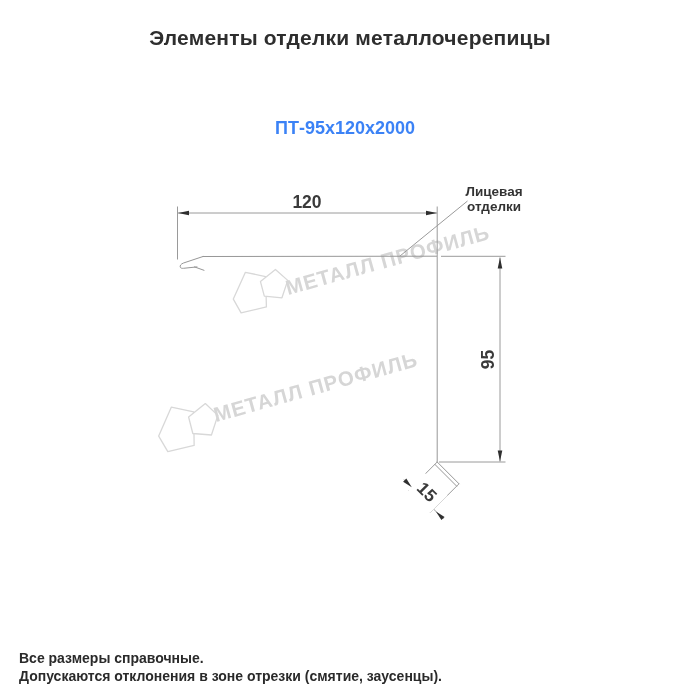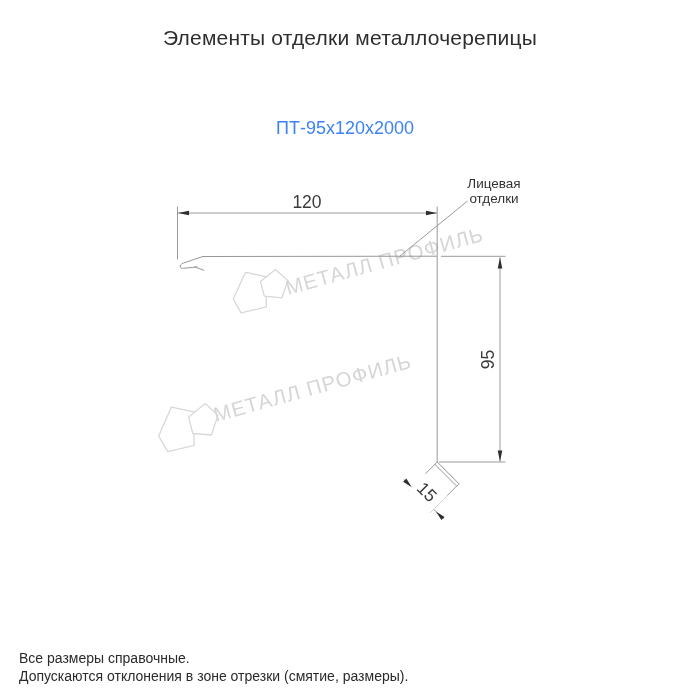--- a/index.html
+++ b/index.html
@@ -1,34 +1,34 @@
 <!DOCTYPE html>
 <html><head>
 <meta charset="utf-8">
 <style>
   html,body{margin:0;padding:0;background:#fff;}
   .page{
     position:relative;width:700px;height:700px;background:#ffffff;
-    overflow:hidden;font-family:"Liberation Sans","DejaVu Sans",sans-serif;
+    overflow:hidden;font-family:"Liberation Sans","DejaVu Sans",sans-serif;font-weight:bold;
   }
   .title{
     position:absolute;top:26px;left:0;width:700px;text-align:center;
     font-size:21px;color:#2e2e2e;letter-spacing:0.2px;
   }
   .product-name{
     position:absolute;top:89px;left:0;width:690px;text-align:center;
     font-size:18px;color:#2e2e2e;
   }
   .product-code{
     position:absolute;top:118px;left:0;width:690px;text-align:center;
     font-size:18px;color:#3b82f6;
   }
   .diagram-svg{position:absolute;left:0;top:0;}
   .face-label{
-    position:absolute;left:455px;top:176px;width:78px;text-align:center;
+    position:absolute;left:455px;top:184px;width:78px;text-align:center;
     font-size:13.5px;line-height:15px;color:#333;
   }
   .notes{
     position:absolute;left:19px;top:650px;width:600px;
     font-size:14px;line-height:17.5px;color:#2a2a2a;
   }
   
   .wm-text{fill:#d6d6d6;font-size:20.5px;letter-spacing:1px;font-family:"Liberation Sans","DejaVu Sans",sans-serif;}
   .wm-logo{fill:#ffffff;stroke:#d8d8d8;stroke-width:1.3;stroke-linejoin:round;}
   .pline{fill:none;stroke:#979797;stroke-width:1;stroke-linejoin:round;stroke-linecap:round;}
@@ -96,16 +96,16 @@
     <text class="dimtext" transform="translate(493.5,359.5) rotate(-90)" text-anchor="middle">95</text>
   </svg>
 
   <div class="face-label">
     <div>Лицевая</div>
     <div>отделки</div>
   </div>
 
   <div class="notes">
     <div>Все размеры справочные.</div>
-    <div>Допускаются отклонения в зоне отрезки (смятие, размеры).</div>
+    <div>Допускаются отклонения в зоне отрезки (смятие, заусенцы).</div>
   </div>
 
 </div>
 
 </body></html>

